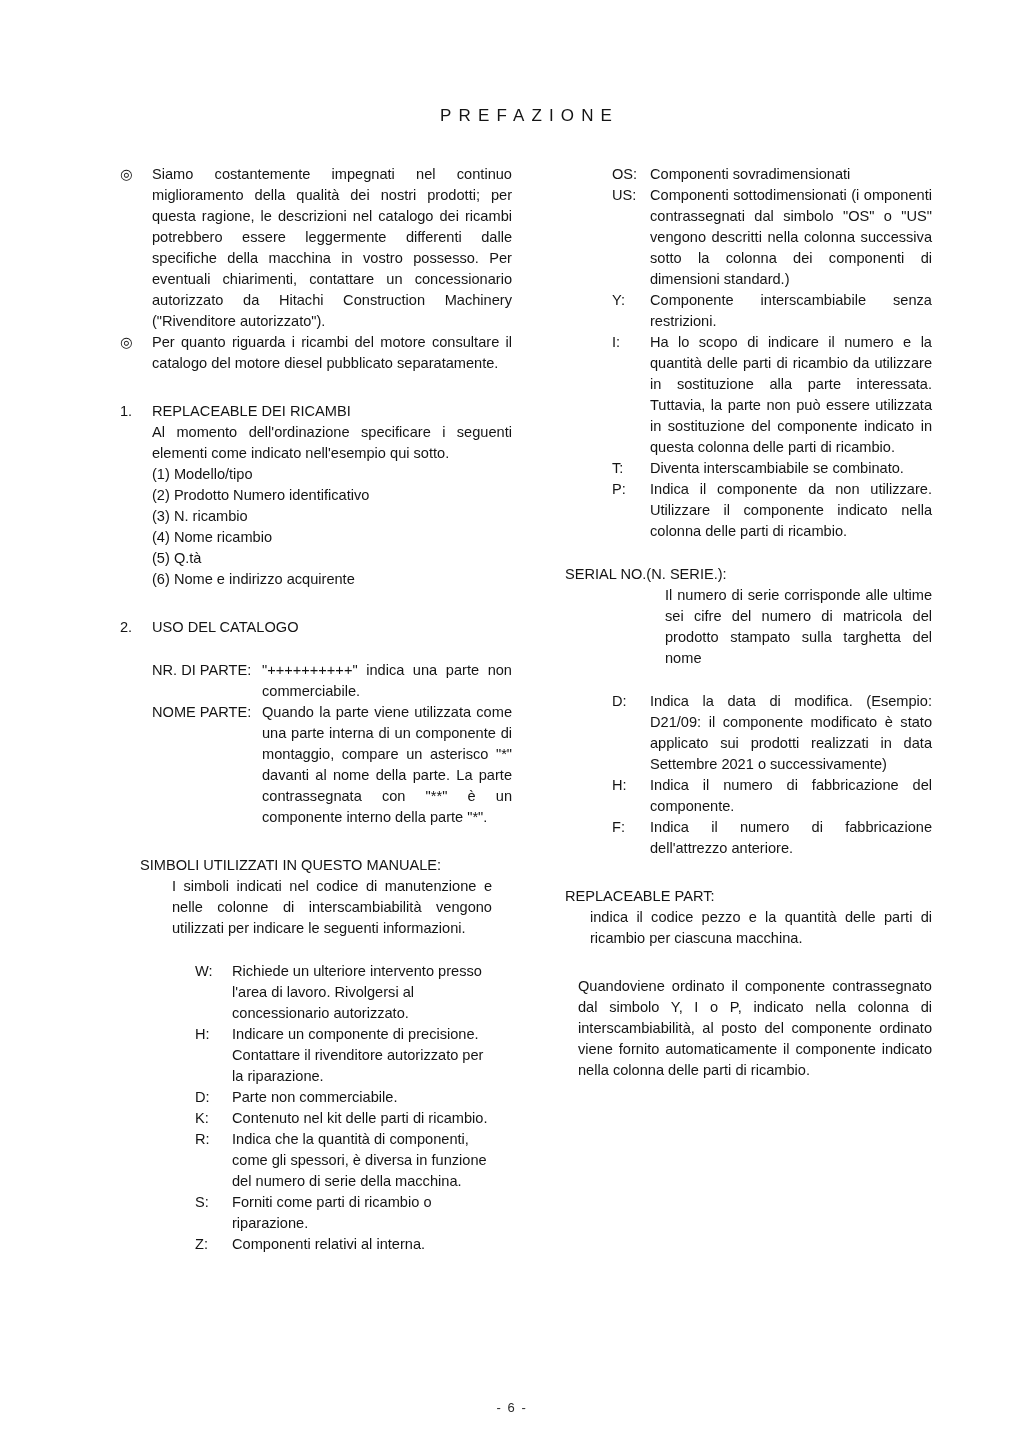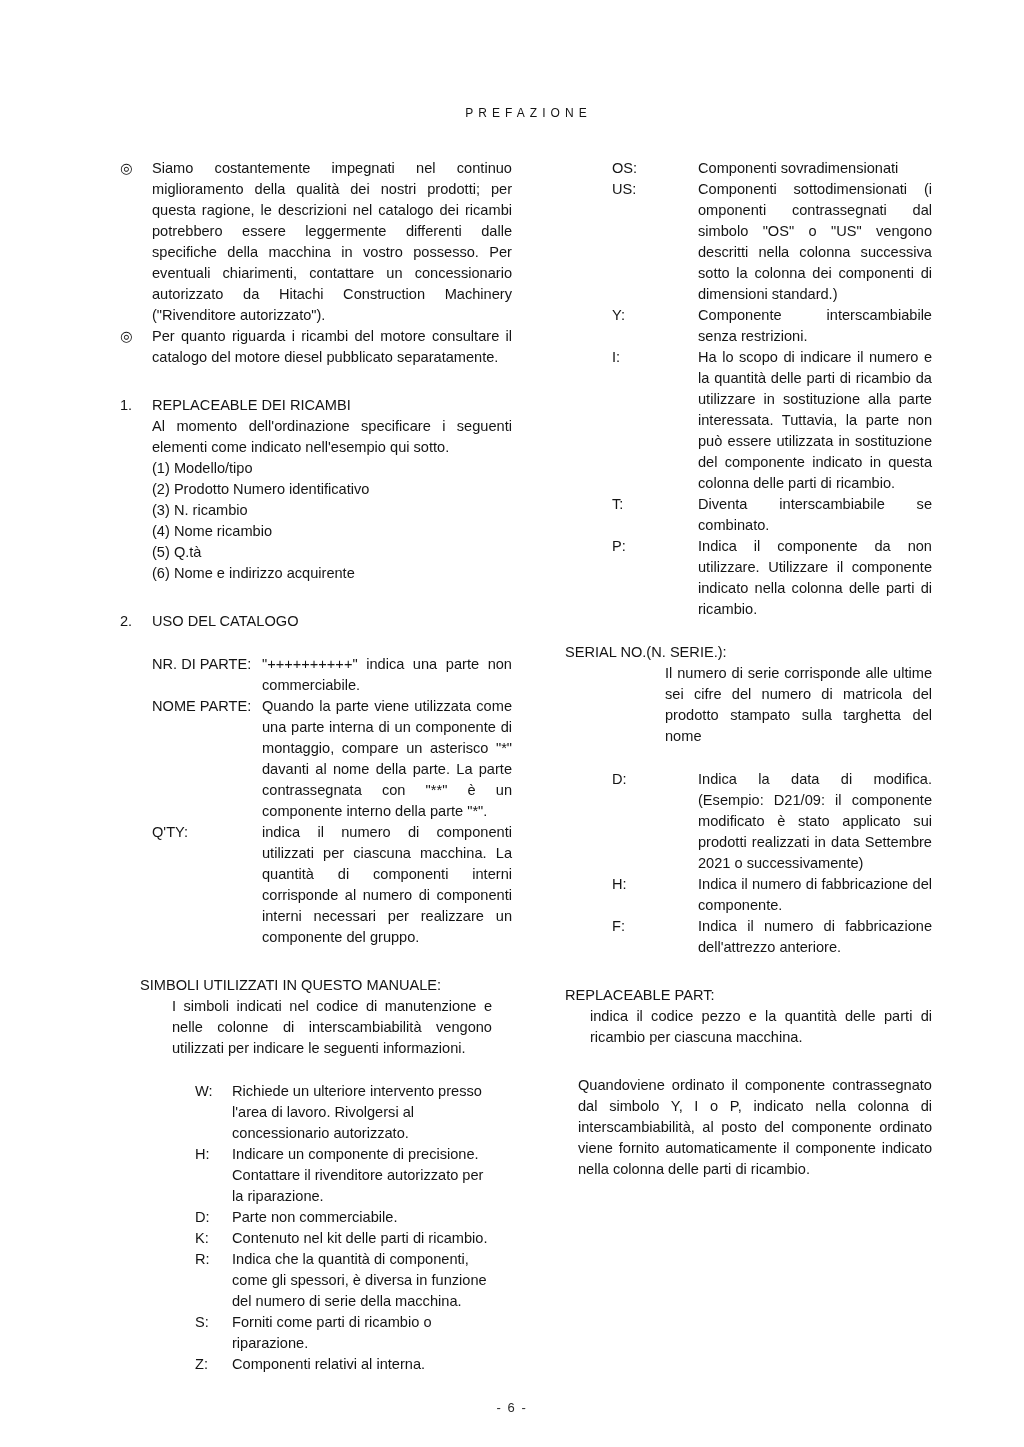--- a/index.html
+++ b/index.html
@@ -15,21 +15,21 @@
     position: relative;
     width: 1024px;
     height: 1447px;
     box-sizing: border-box;
     padding: 106px 92px 0 120px;
     background: #ffffff;
     overflow: hidden;
   }
   .title {
     text-align: center;
-    font-size: 12px;
+    font-size: 17px;
     font-weight: 400;
     letter-spacing: 0.42em;
     padding-left: 0.42em; 
     margin: 0 0 38px 0;
   }
   .cols {
     display: flex;
     gap: 53px;
     font-size: 14.6px;
     line-height: 21px;
@@ -54,21 +54,21 @@
   .def2 .text { flex: 1; min-width: 0; }
 
   
   .sym-head  { margin-left: 20px; }
   .sym-intro { margin-left: 52px; margin-right: 20px; }
   .sym-def   { margin-left: 75px; margin-right: 20px; }
   .sym-def .term { flex: none; width: 37px; }
   .sym-def .text { flex: 1; min-width: 0; }
 
   
-  .rdef { margin-left: 47px; gap: 48px; }
+  .rdef { margin-left: 47px; }
   .rdef .term { flex: none; width: 38px; }
   .rdef .text { flex: 1; min-width: 0; }
 
   .serial-text { margin-left: 100px; }
   .repl-text   { margin-left: 25px; }
 
   .nota { margin-left: 13px; }
   .nota .term { flex: none; width: 74px; }
   .nota .text { flex: 1; min-width: 0; }
 
@@ -124,24 +124,20 @@
           <div>USO DEL CATALOGO</div>
 
           <div class="row def2 mt-line">
             <span class="term">NR. DI PARTE:</span>
             <p class="text just">"++++++++++" indica una parte non commerciabile.</p>
           </div>
           <div class="row def2">
             <span class="term">NOME PARTE:</span>
             <p class="text just">Quando la parte viene utilizzata come una parte interna di un componente di montaggio, compare un asterisco "*" davanti al nome della parte. La parte contrassegnata con "**" è un componente interno della parte "*".</p>
           </div>
-          <div class="row def2">
-            <span class="term">Q'TY:</span>
-            <p class="text just">indica il numero di componenti utilizzati per ciascuna macchina. La quantità di componenti interni corrisponde al numero di componenti interni necessari per realizzare un componente del gruppo.</p>
-          </div>
         </div>
       </div>
 
       <div class="sym-head mt-block">SIMBOLI UTILIZZATI IN QUESTO MANUALE:</div>
       <p class="sym-intro just">I simboli indicati nel codice di manutenzione e nelle colonne di interscambiabilità vengono utilizzati per indicare le seguenti informazioni.</p>
 
       <div class="row sym-def mt-line">
         <span class="term">W:</span>
         <p class="text">Richiede un ulteriore intervento presso l'area di lavoro. Rivolgersi al concessionario autorizzato.</p>
       </div>

